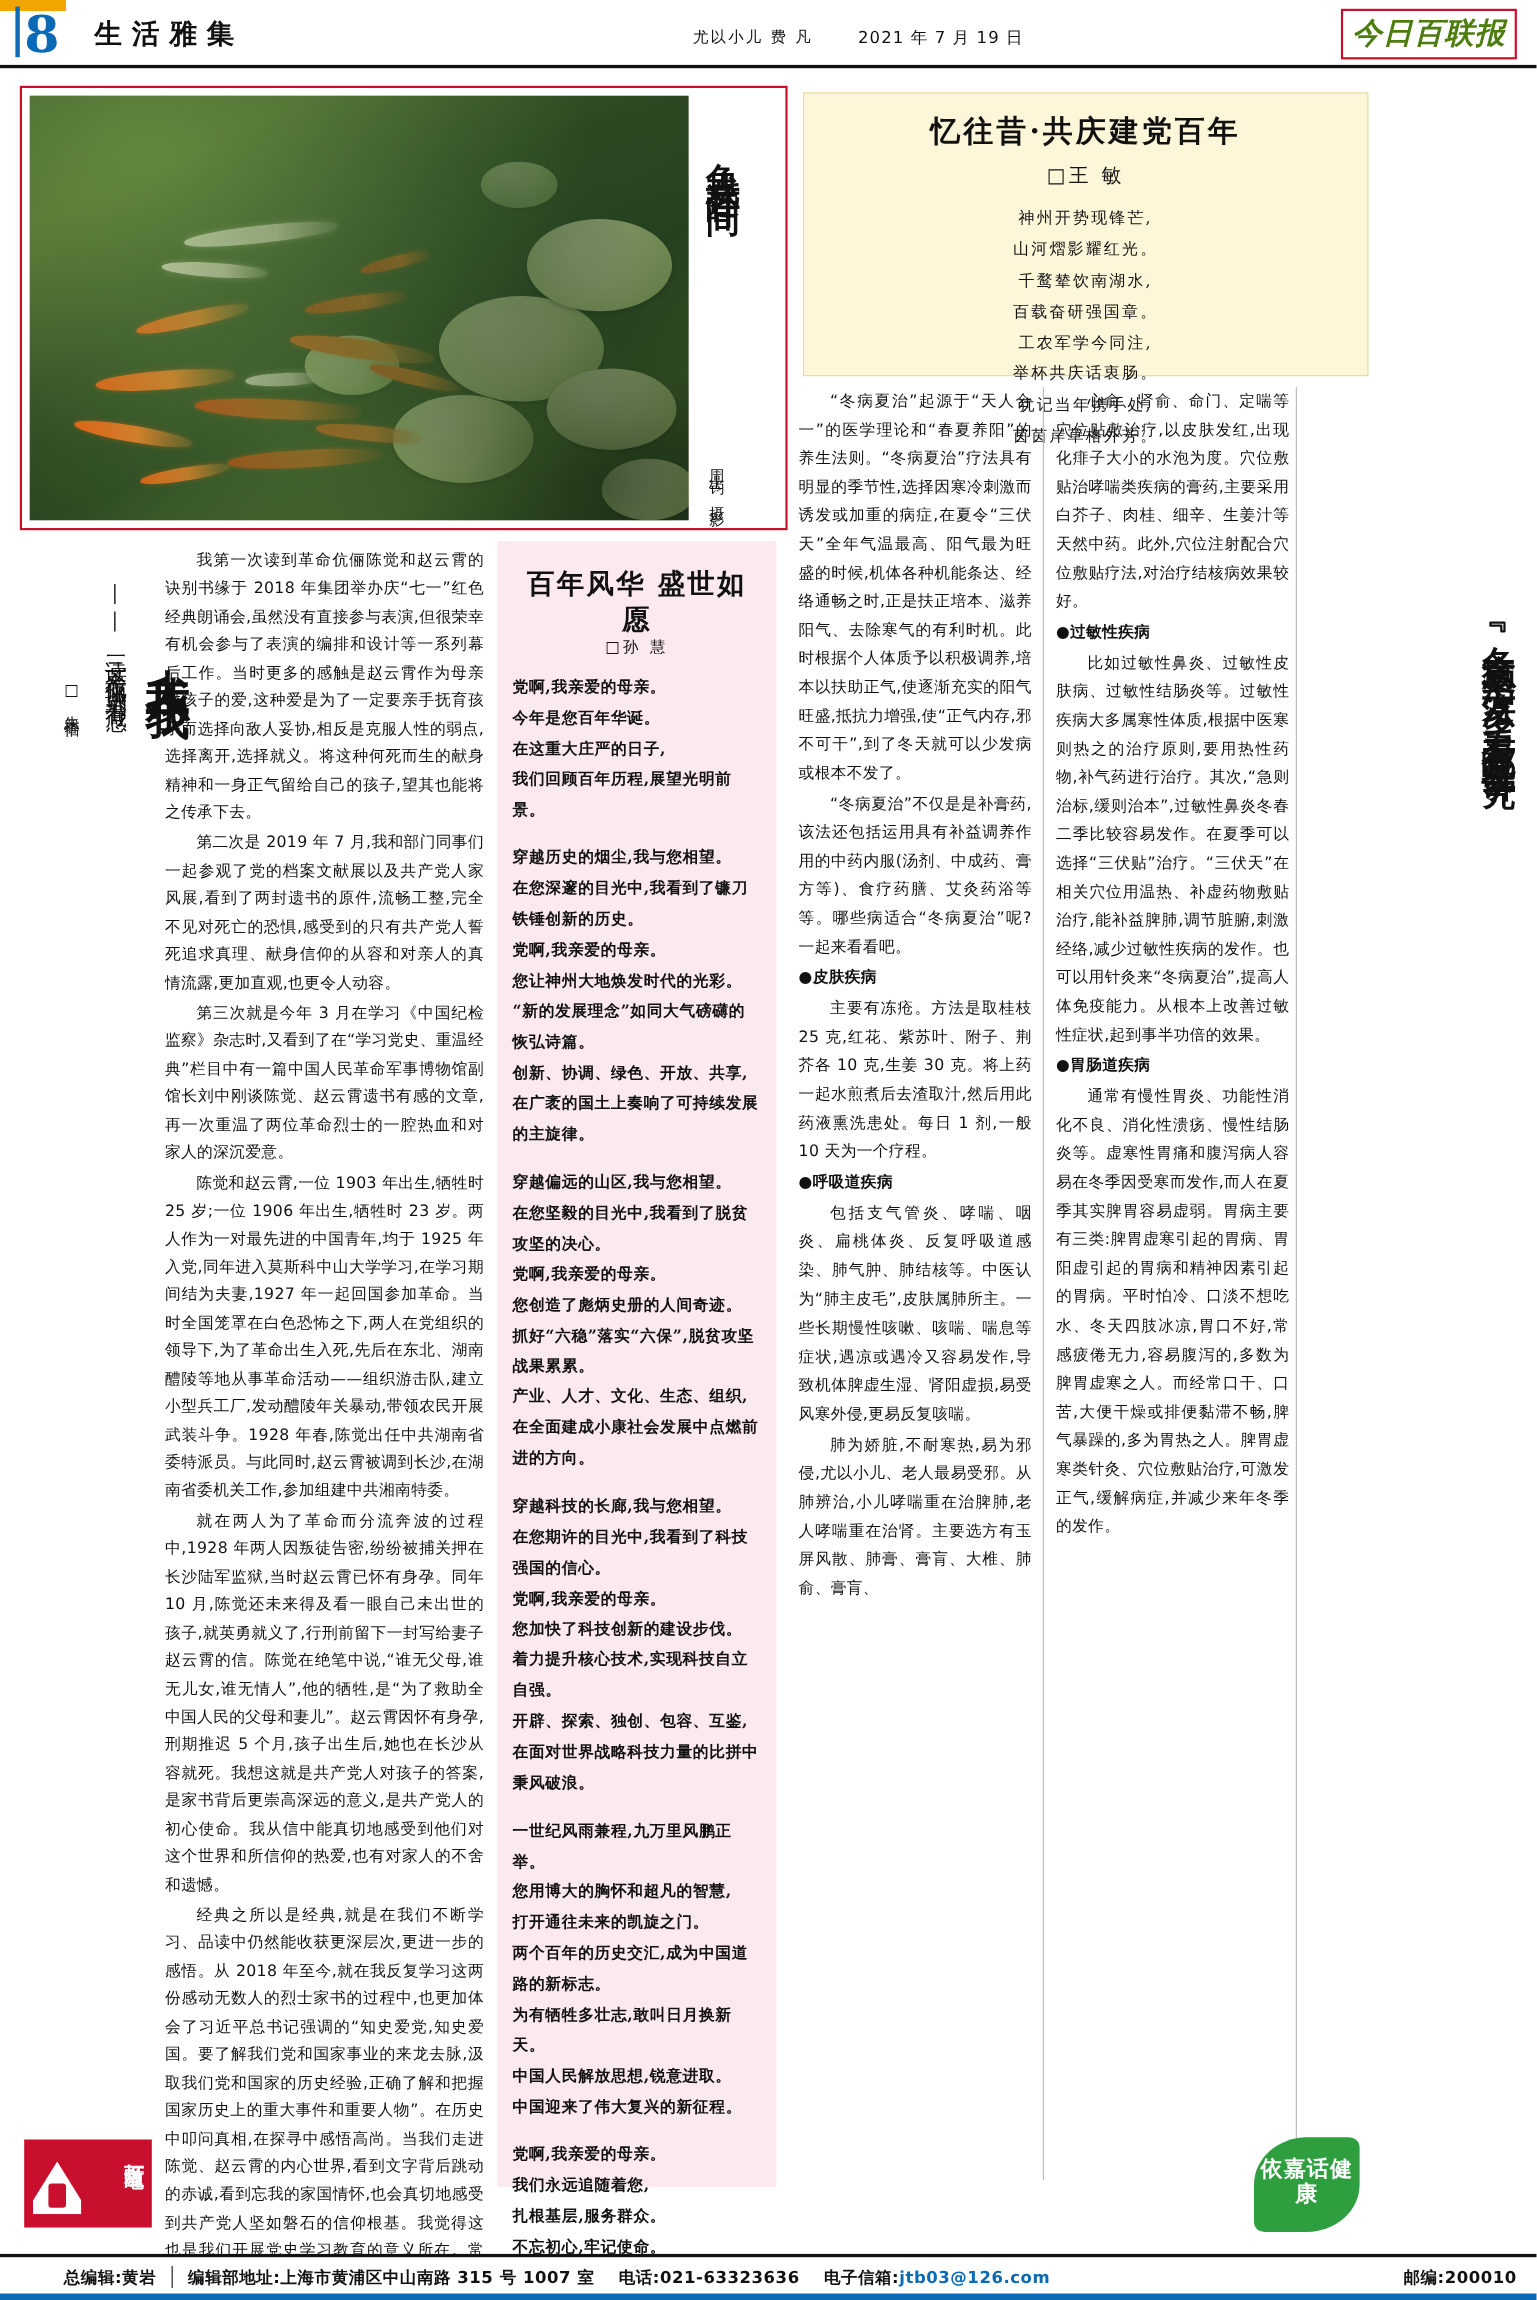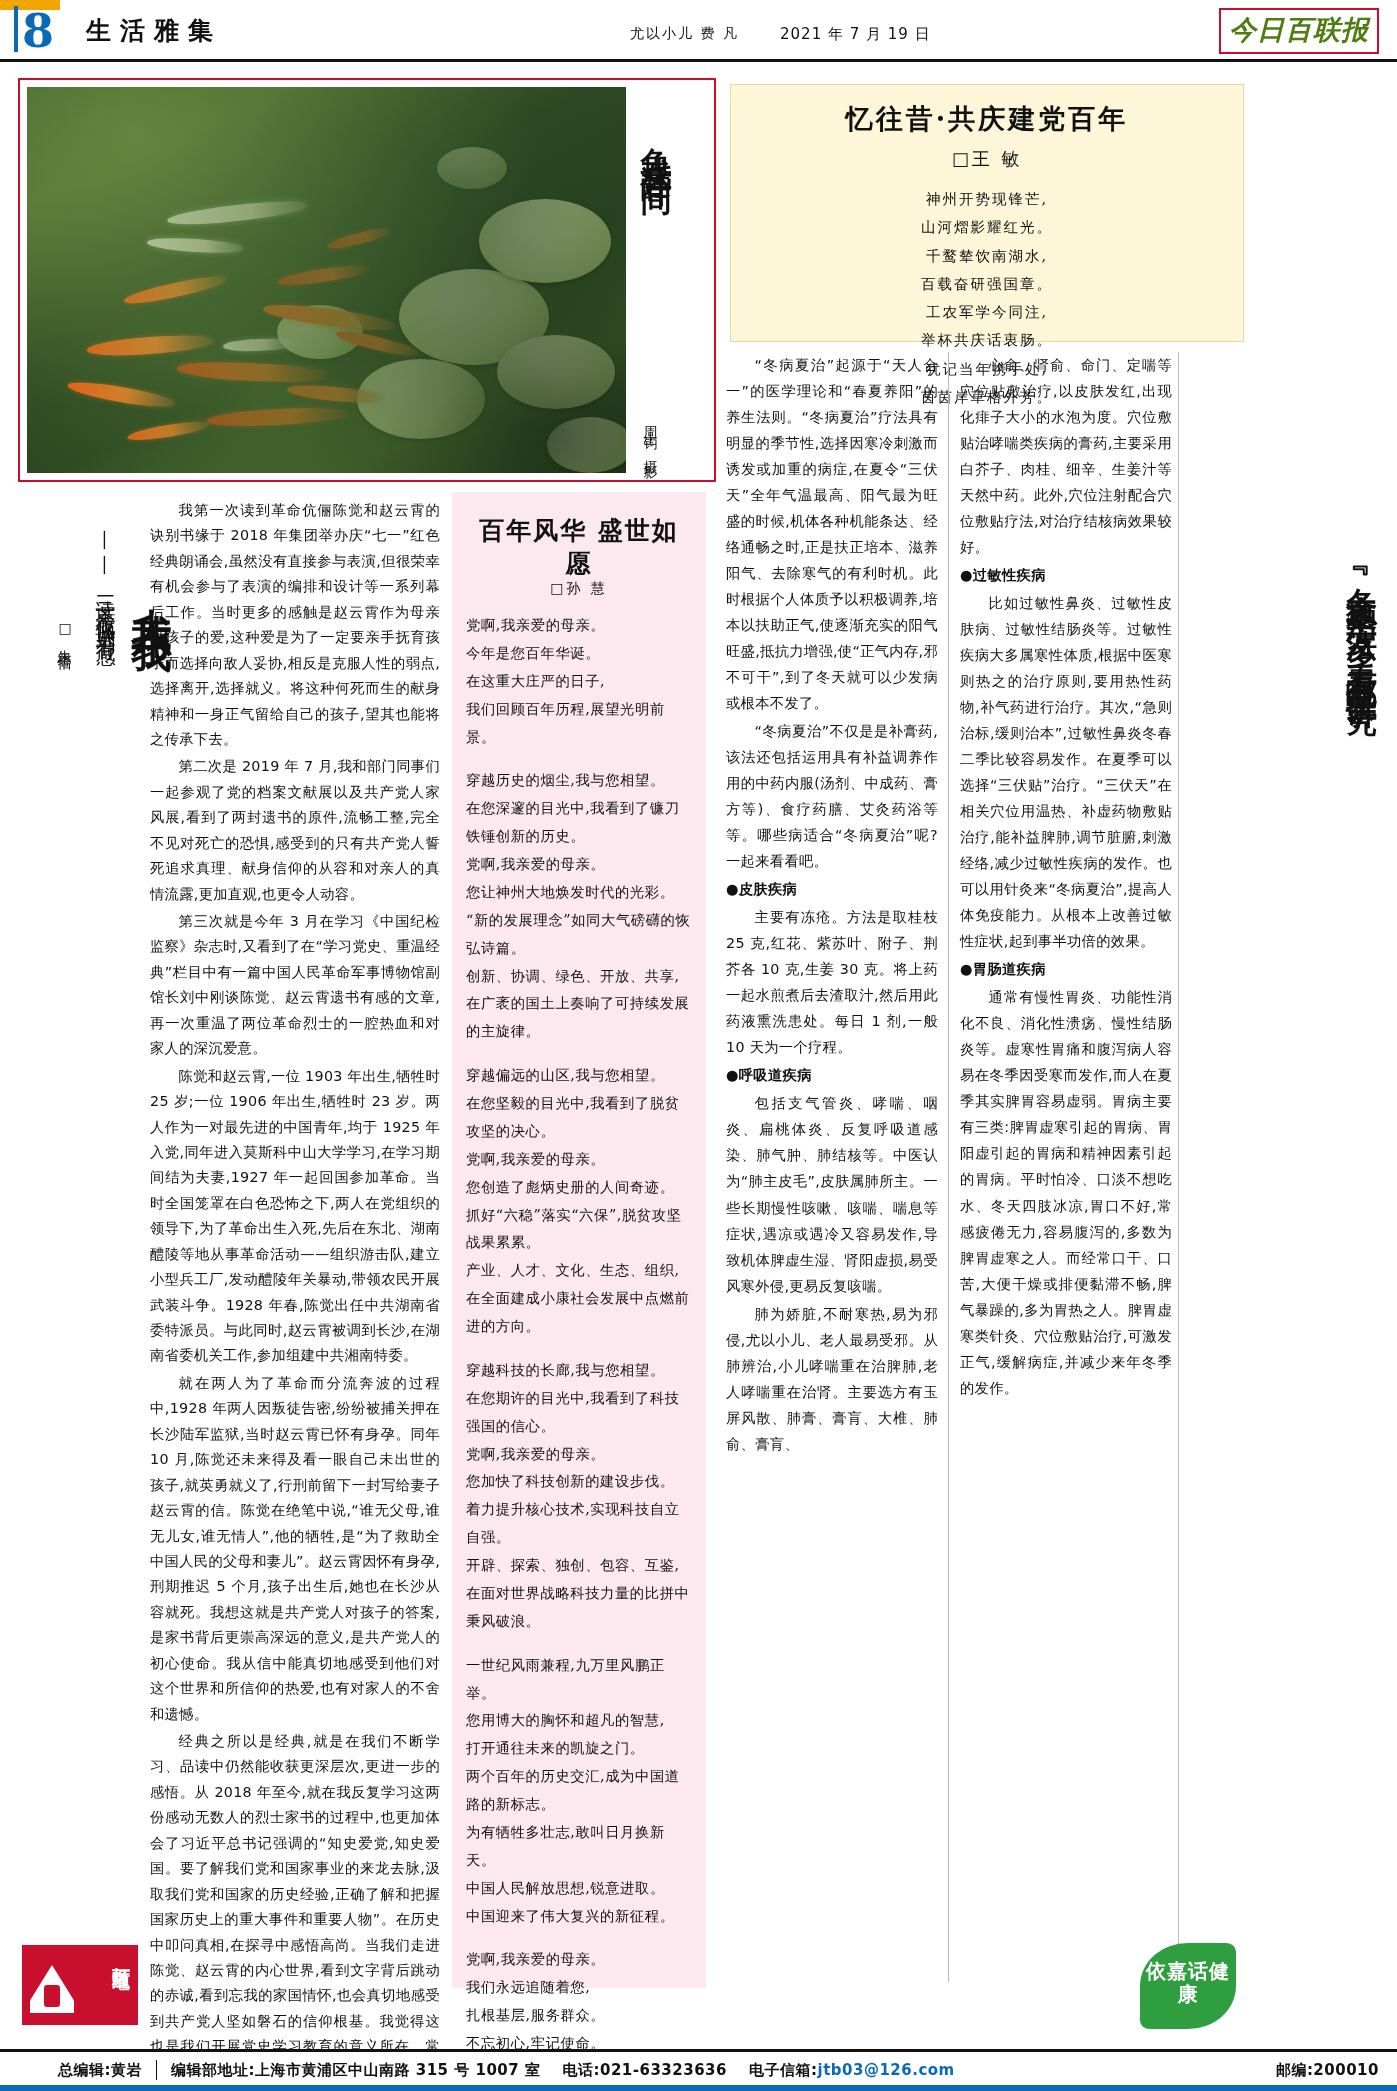--- a/index.html
+++ b/index.html
@@ -243,21 +243,21 @@
     letter-spacing: 3px;
     margin-top: 0;
     margin-bottom: 14px;
   }
   .pink-body {
     font-family: "DejaVu Serif", serif;
     font-size: 14.3px;
     line-height: 1.95;
     letter-spacing: .6px;
   }
-  .pink-body p { margin: 0 0 16px 0; }
+  .pink-body p { margin: 0 0 16px 0; font-weight: bold; }
 
   
   .health-col {
     position: absolute;
     font-size: 14.3px;
     line-height: 1.82;
     text-align: justify;
     letter-spacing: .3px;
   }
   .health-col p { margin: 0 0 2px 0; text-indent: 2em; }
@@ -309,21 +309,21 @@
   .logo-yijia .leaf {
     position: absolute;
     left: 0; top: 0; width: 96px; height: 86px;
     background: #2e9e3f;
     border-radius: 50% 10% 50% 10%;
   }
   .logo-yijia .t {
     position: absolute;
     inset: 0;
     color: #fff;
-    font-family: Liberation Mono, monospace;
+    font-family: Liberation Serif, serif;
     font-weight: bold;
     font-size: 20px;
     line-height: 1.15;
     text-align: center;
     padding-top: 18px;
     letter-spacing: 1px;
   }
 
   
   .footer {

